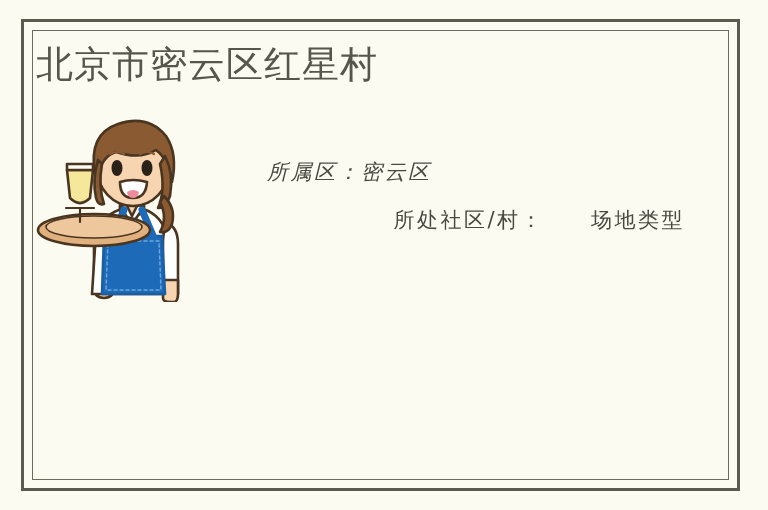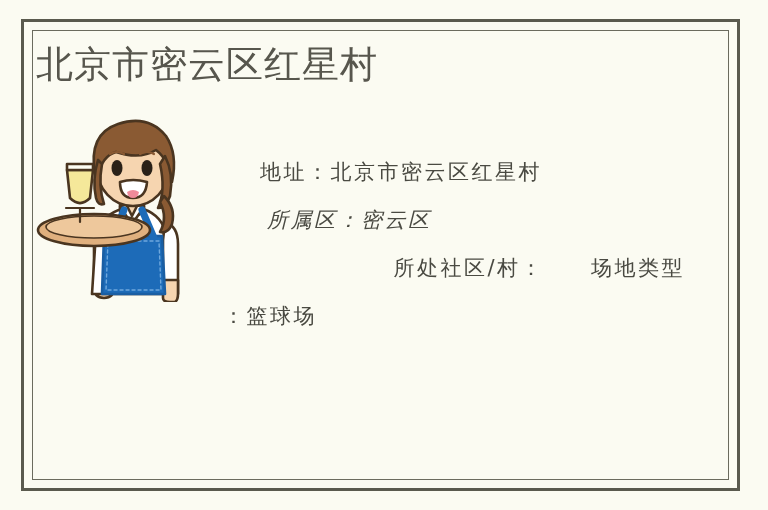--- a/index.html
+++ b/index.html
@@ -146,19 +146,17 @@
         <ellipse cx="62" cy="115" rx="48" ry="11" fill="#eec89c" stroke="#4a3520" stroke-width="1.6"></ellipse>
 
         <path d="M48 110 L48 96 M34 96 L62 96" fill="none" stroke="#4a3520" stroke-width="2.2"></path>
         <path d="M35 58 L61 58 L58 86 Q48 96 38 86 Z" fill="#f5e89a" stroke="#4a3520"></path>
         <path d="M35 58 L61 58 L61 52 L35 52 Z" fill="#fdfdf2" stroke="#4a3520"></path>
       </g>
     </svg>
   </div>
 
   <div class="info-block">
-    <div class="info-line indent-1">地址：北京市密云区红星村</div>
     <div class="info-line indent-2">所属区：密云区</div>
     <div class="info-line indent-4">所处社区/村：　　场地类型</div>
-    <div class="info-line indent-5">：篮球场</div>
   </div>
 
 </div>
 
 </body></html>

